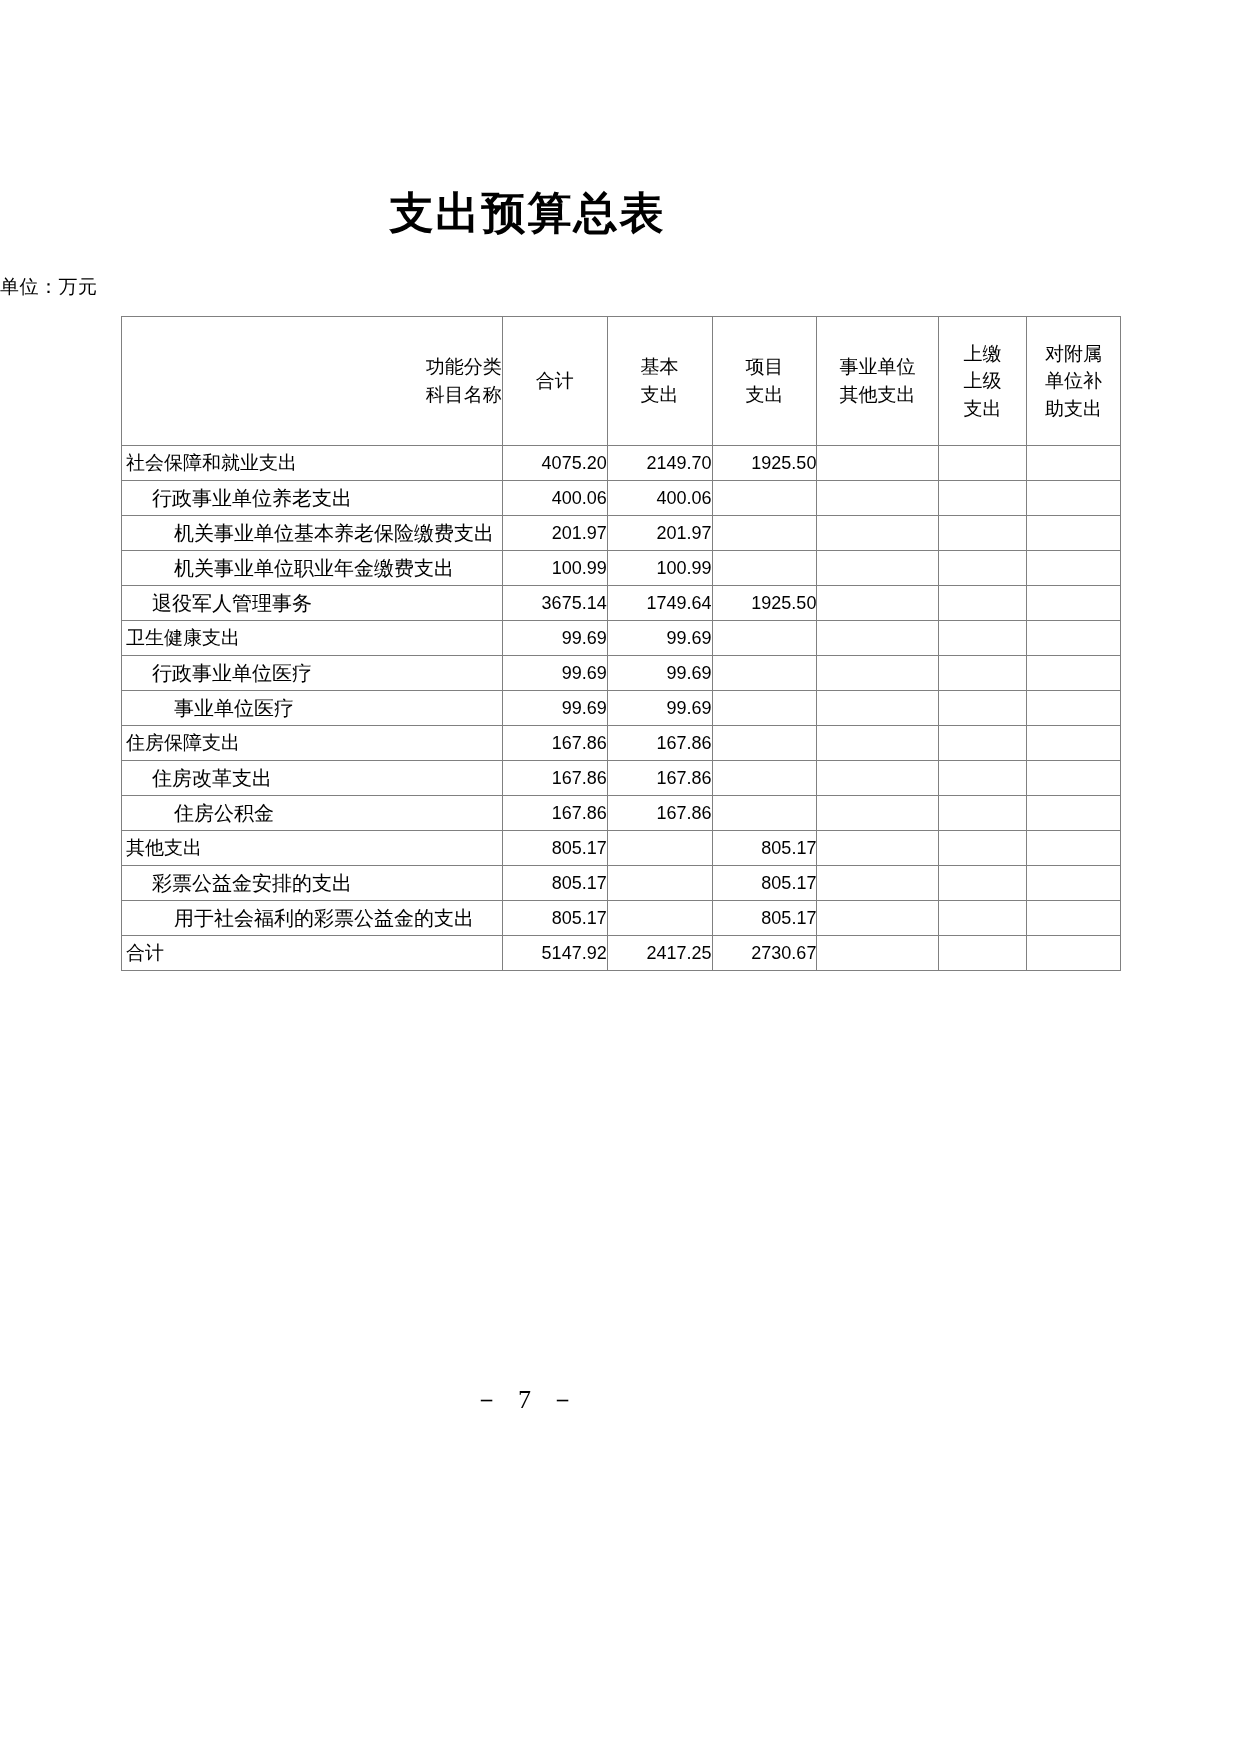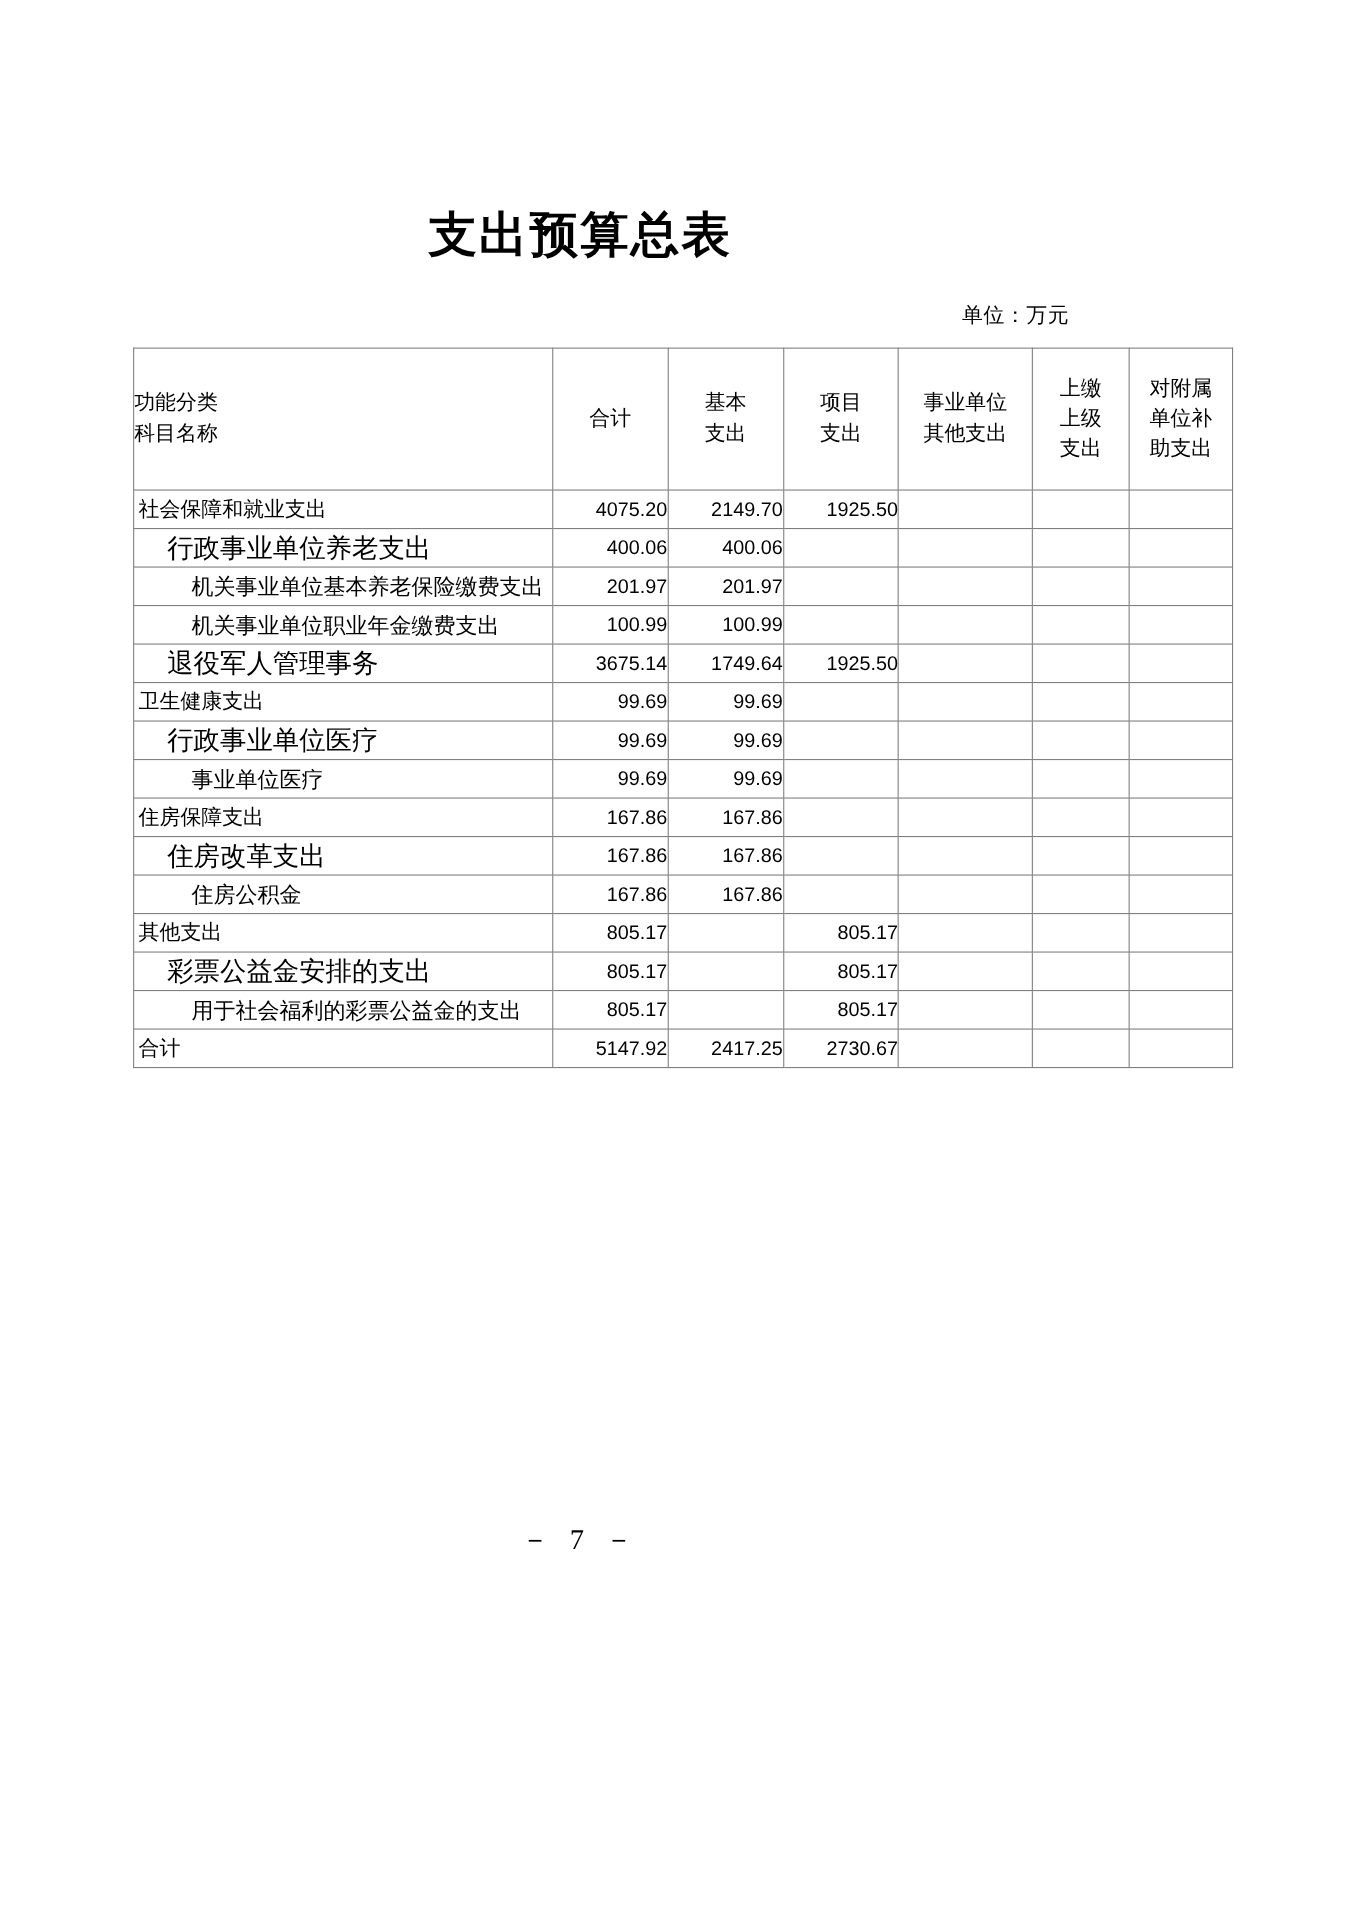--- a/index.html
+++ b/index.html
@@ -25,21 +25,20 @@
     text-align: center;
     font-family: "Liberation Serif", "DejaVu Serif", serif;
     font-weight: bold;
     font-size: 44px;
     letter-spacing: 2px;
     margin: 0;
     padding-top: 192px;
     line-height: 1.0;
   }
   .unit-line {
-    text-align: right;
     font-size: 19px;
     font-family: "Liberation Sans", "DejaVu Sans", sans-serif;
     padding-right: 83px;
     padding-top: 38px;
     letter-spacing: 0.5px;
   }
   .table-wrap {
     padding-left: 121px;
     padding-top: 16px;
   }
@@ -61,36 +60,36 @@
   th.hd {
     height: 128px;
     font-weight: normal;
     font-family: "Liberation Serif", "DejaVu Serif", serif;
     font-size: 19px;
     line-height: 1.45;
     text-align: center;
     vertical-align: middle;
   }
   th.hd-first {
-    text-align: left;
+    text-align: right;
     padding-left: 10px;
     margin-top: 12px;
   }
   th.hd .hdline { display: block; }
   td.name {
     height: 34px;
     font-family: "Liberation Sans", "DejaVu Sans", sans-serif;
     font-size: 19px;
     text-align: left;
     padding-left: 4px;
     white-space: nowrap;
     letter-spacing: 0px;
   }
   td.name.lvl0 { padding-left: 4px; font-family: "Liberation Sans", "DejaVu Sans", sans-serif; }
-  td.name.lvl1 { padding-left: 30px; font-family: "Liberation Serif", "DejaVu Serif", serif; font-size: 24px; }
+  td.name.lvl1 { padding-left: 30px; font-family: "Liberation Serif", "DejaVu Serif", serif; font-size: 20px; }
   td.name.lvl2 { padding-left: 52px; font-family: "Liberation Serif", "DejaVu Serif", serif; font-size: 20px; }
   td.num {
     height: 34px;
     text-align: right;
     padding-right: 6px;
     font-size: 18px;
     font-family: "Liberation Sans", "DejaVu Sans", sans-serif;
     white-space: nowrap;
   }
   

